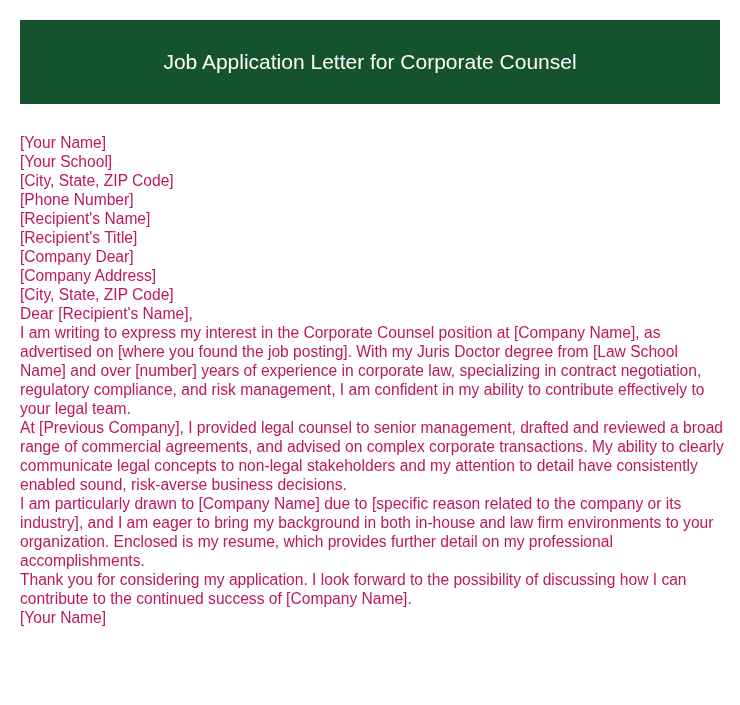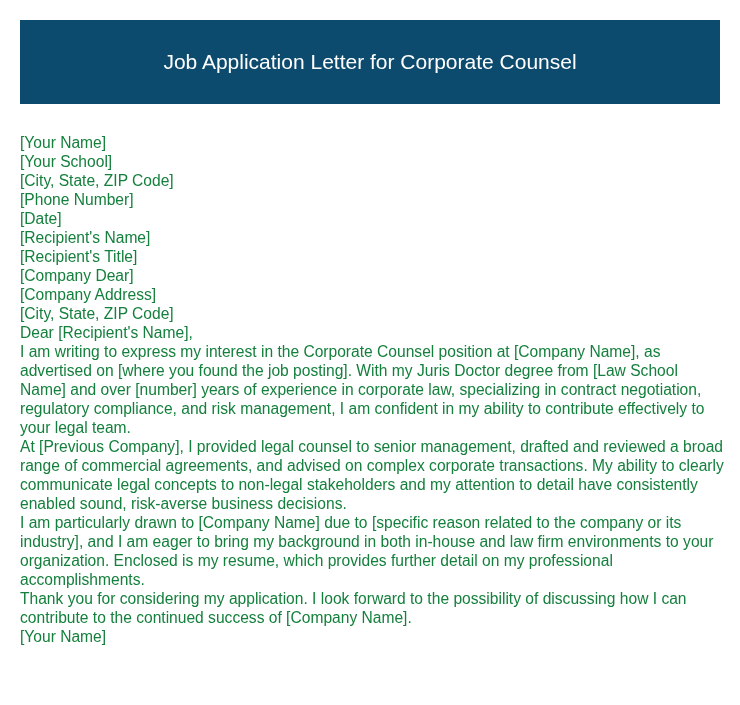--- a/index.html
+++ b/index.html
@@ -1,42 +1,41 @@
 <!DOCTYPE html>
 <html><head>
   <meta charset="utf-8">
   <style>
     html, body { margin: 0; padding: 0; background: #ffffff; }
     body { width: 740px; height: 705px; position: relative; overflow: hidden;
            font-family: "Liberation Sans", "DejaVu Sans", sans-serif; }
     .header {
       position: absolute; left: 20px; top: 20px; width: 700px; height: 84px;
-      background: #0c4a6e; color: #ffffff;
+      background: #14532d; color: #ffffff;
       display: flex; align-items: center; justify-content: center;
     }
     .header h1 { margin: 0; font-size: 21px; font-weight: normal; letter-spacing: 0; }
     .letter {
       position: absolute; left: 20px; top: 133px; width: 705px;
-      color: #15803d; font-size: 15.6px; line-height: 19px;
+      color: #be185d; font-size: 15.6px; line-height: 19px;
     }
     .letter p { margin: 0; }
   </style>
 </head>
 <body>
 
 <div class="header">
   <h1>Job Application Letter for Corporate Counsel</h1>
 </div>
 
 <div class="letter">
   <p>[Your Name]</p>
   <p>[Your School]</p>
   <p>[City, State, ZIP Code]</p>
   <p>[Phone Number]</p>
-  <p>[Date]</p>
   <p>[Recipient's Name]</p>
   <p>[Recipient's Title]</p>
   <p>[Company Dear]</p>
   <p>[Company Address]</p>
   <p>[City, State, ZIP Code]</p>
   <p>Dear [Recipient's Name],</p>
   <p>I am writing to express my interest in the Corporate Counsel position at [Company Name], as advertised on [where you found the job posting]. With my Juris Doctor degree from [Law School Name] and over [number] years of experience in corporate law, specializing in contract negotiation, regulatory compliance, and risk management, I am confident in my ability to contribute effectively to your legal team.</p>
   <p>At [Previous Company], I provided legal counsel to senior management, drafted and reviewed a broad range of commercial agreements, and advised on complex corporate transactions. My ability to clearly communicate legal concepts to non-legal stakeholders and my attention to detail have consistently enabled sound, risk-averse business decisions.</p>
   <p>I am particularly drawn to [Company Name] due to [specific reason related to the company or its industry], and I am eager to bring my background in both in-house and law firm environments to your organization. Enclosed is my resume, which provides further detail on my professional accomplishments.</p>
   <p>Thank you for considering my application. I look forward to the possibility of discussing how I can contribute to the continued success of [Company Name].</p>

